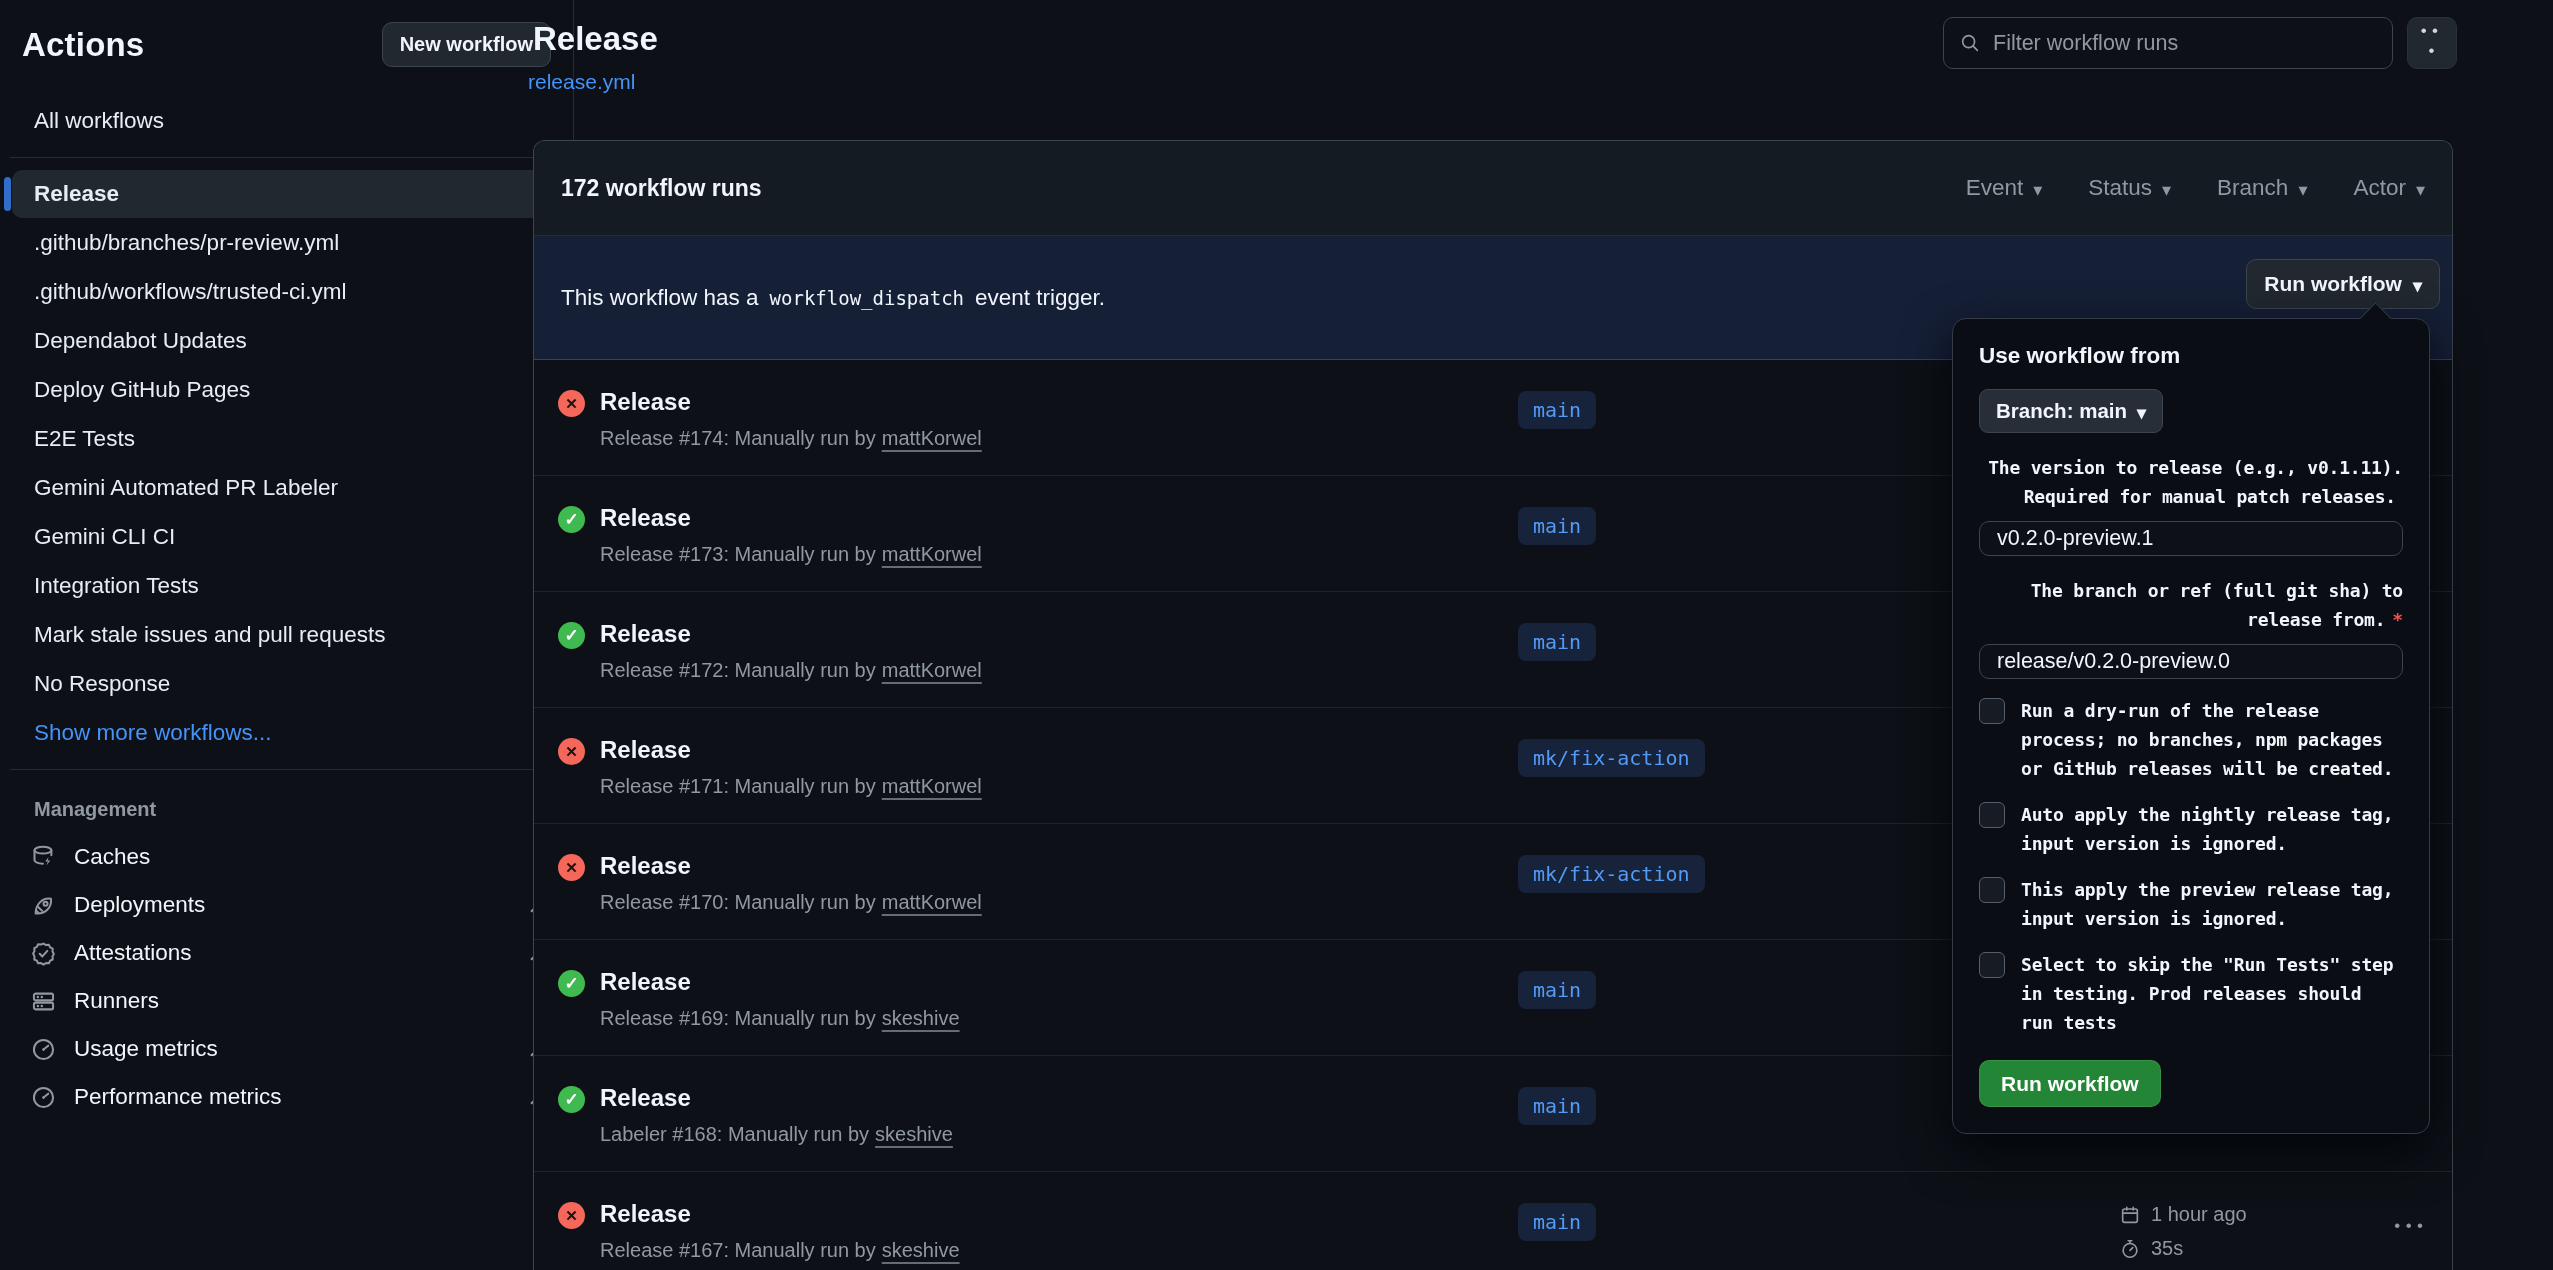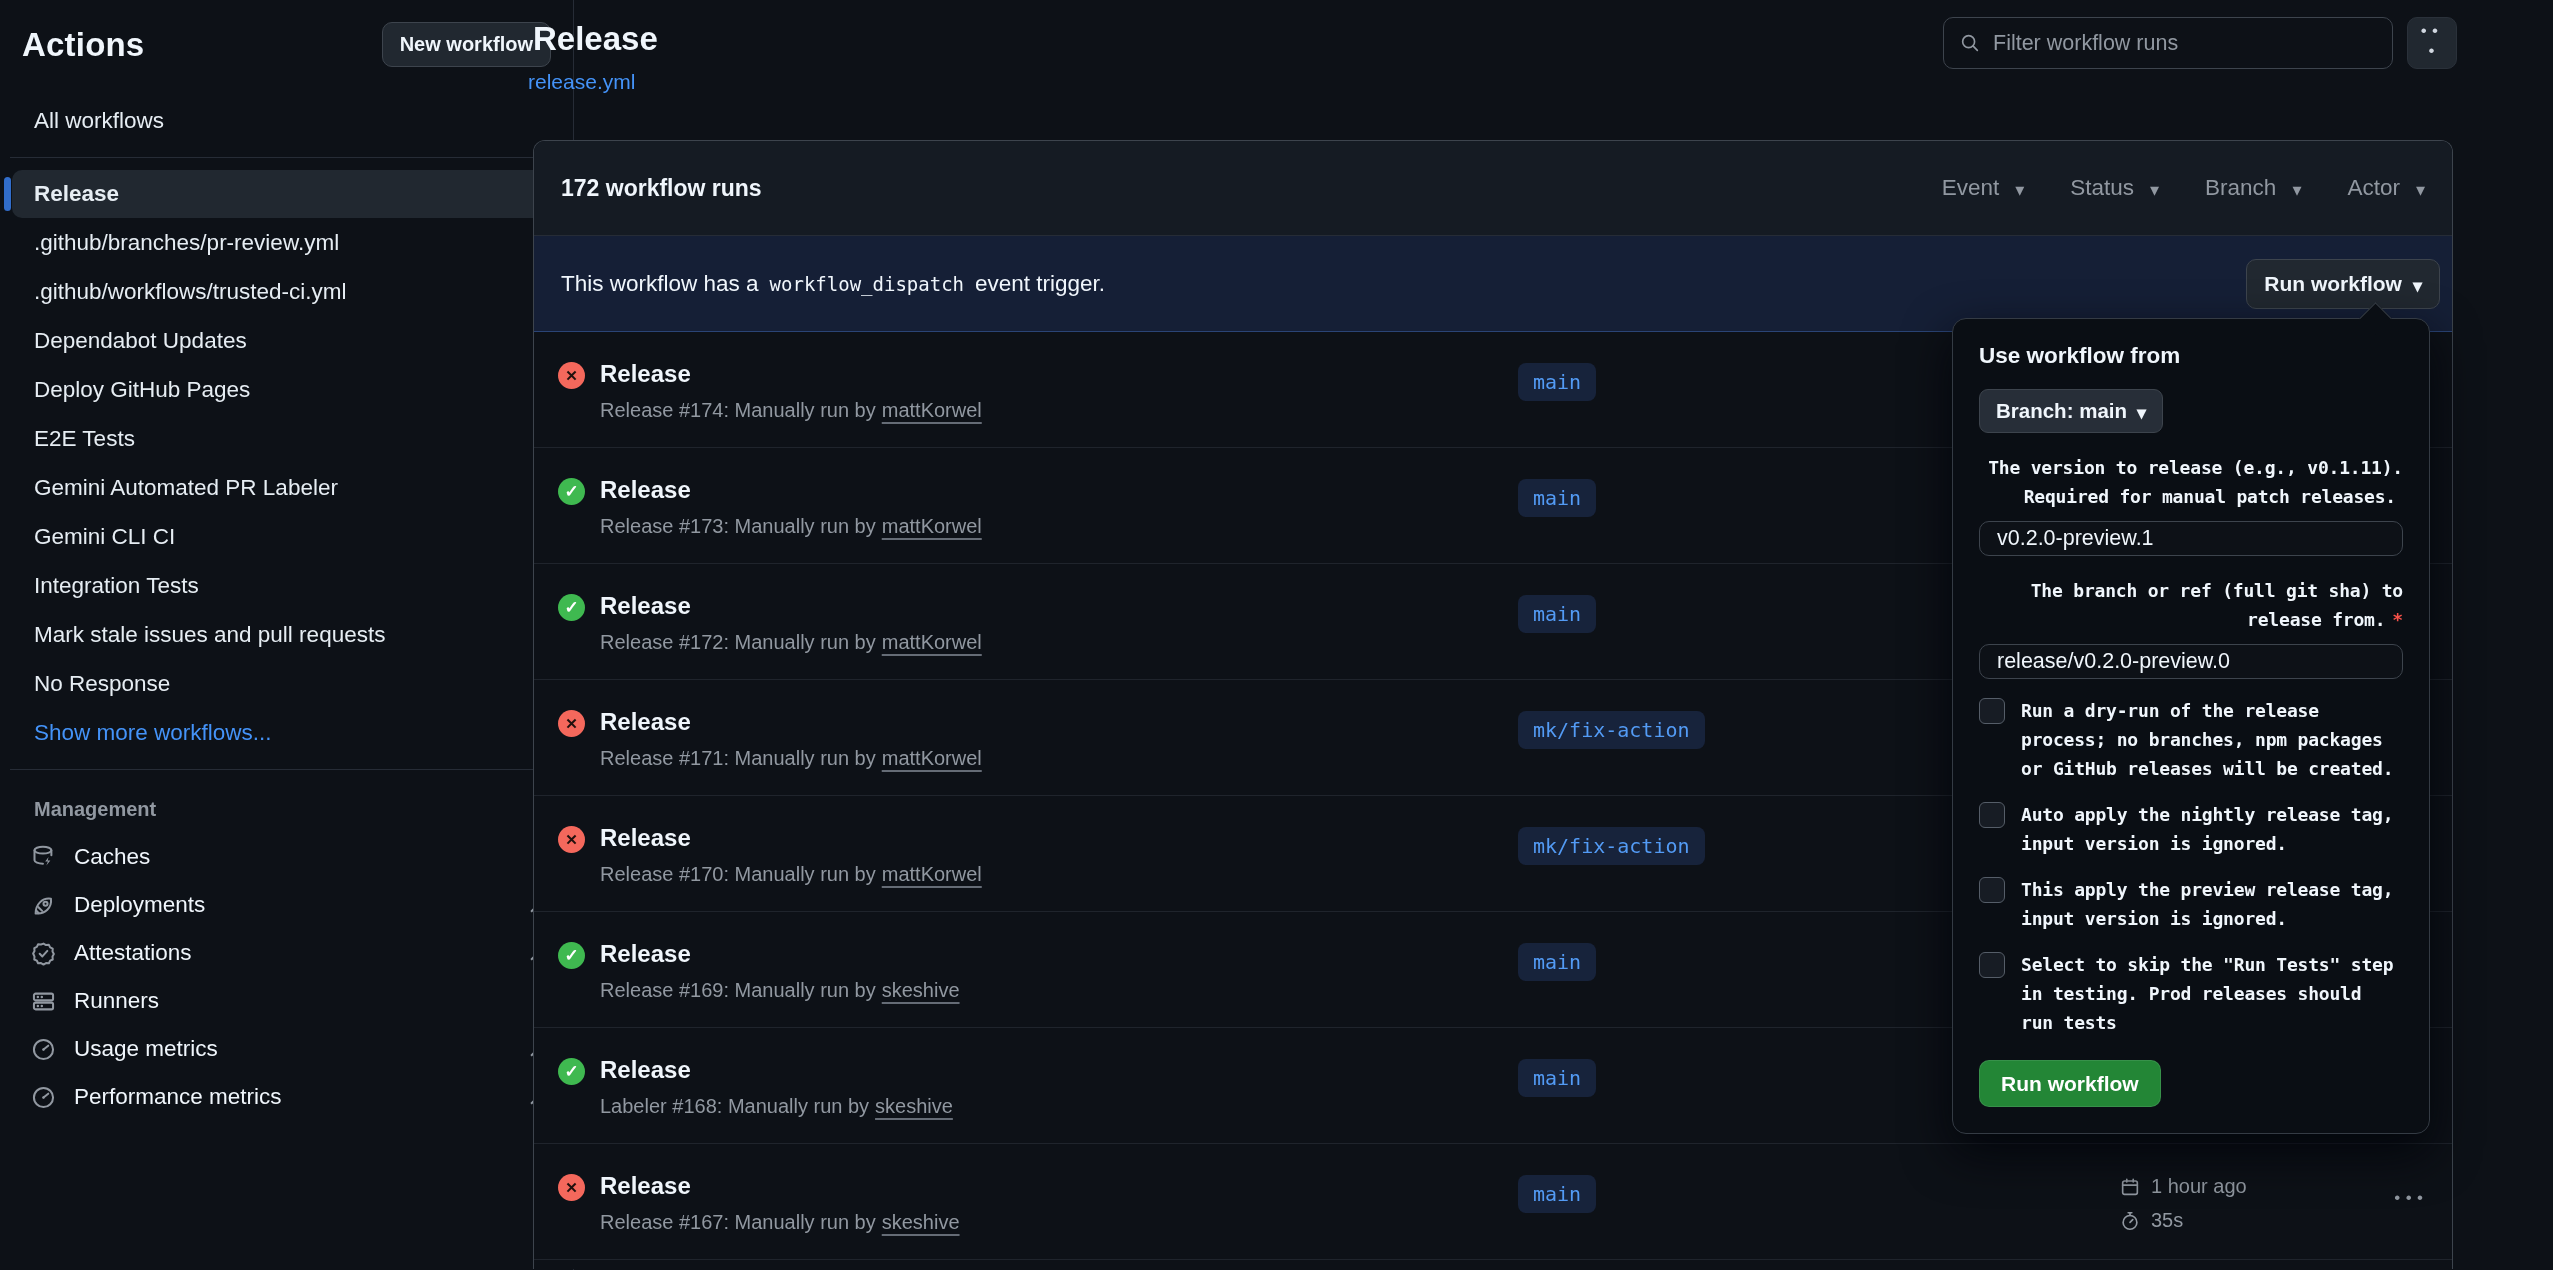--- a/index.html
+++ b/index.html
@@ -51,25 +51,25 @@
   .kebab-btn::before, .row-kebab::before { content:"\2022\2009\2022\2009\2022"; font-size:17px; letter-spacing:1px; }
   .kebab-btn::before { position:absolute; left:50%; top:50%; transform:translate(-50%,-55%); }
 
   
   .panel { position:absolute; left:36px; top:140px; width:1920px;
     border:1px solid #3d444d; border-bottom:none; border-radius:12px 12px 0 0; overflow:hidden; }
   .panel-header { height:95px; background:#151b23; border-bottom:1px solid #262c36;
     display:flex; align-items:center; padding:0 27px; }
   .runs-count { font-size:23px; font-weight:700; }
   .filters { margin-left:auto; display:flex; gap:46px; }
-  .filter { display:flex; align-items:flex-end; gap:16px; color:#9198a1; font-size:22.5px;
+  .filter { display:flex; align-items:flex-end; gap:10px; color:#9198a1; font-size:22.5px;
     cursor:pointer; }
   .caret::after { content:"\25BE"; font-size:18px; position:relative; top:1px; }
 
-  .banner { position:relative; height:96px; background:#151f36;
+  .banner { position:relative; height:124px; background:#151f36;
     border-bottom:1px solid #2a4476; display:flex; align-items:center; padding:8px 27px;
     font-size:22.5px; }
   .inline-code { font-family:"DejaVu Sans Mono", monospace; font-size:19px; margin:0 11px; }
   .banner-run-btn { position:absolute; right:12px; top:23px; height:50px;
     display:flex; align-items:center; gap:11px; font-size:21px; }
 
   .run { position:relative; height:116px; border-bottom:1px solid #1f242c;
     background:#0d1117; cursor:pointer; }
   .run.partial { height:9px; border-bottom:none; }
   .status { position:absolute; left:24px; top:30px; width:27px; height:27px;

